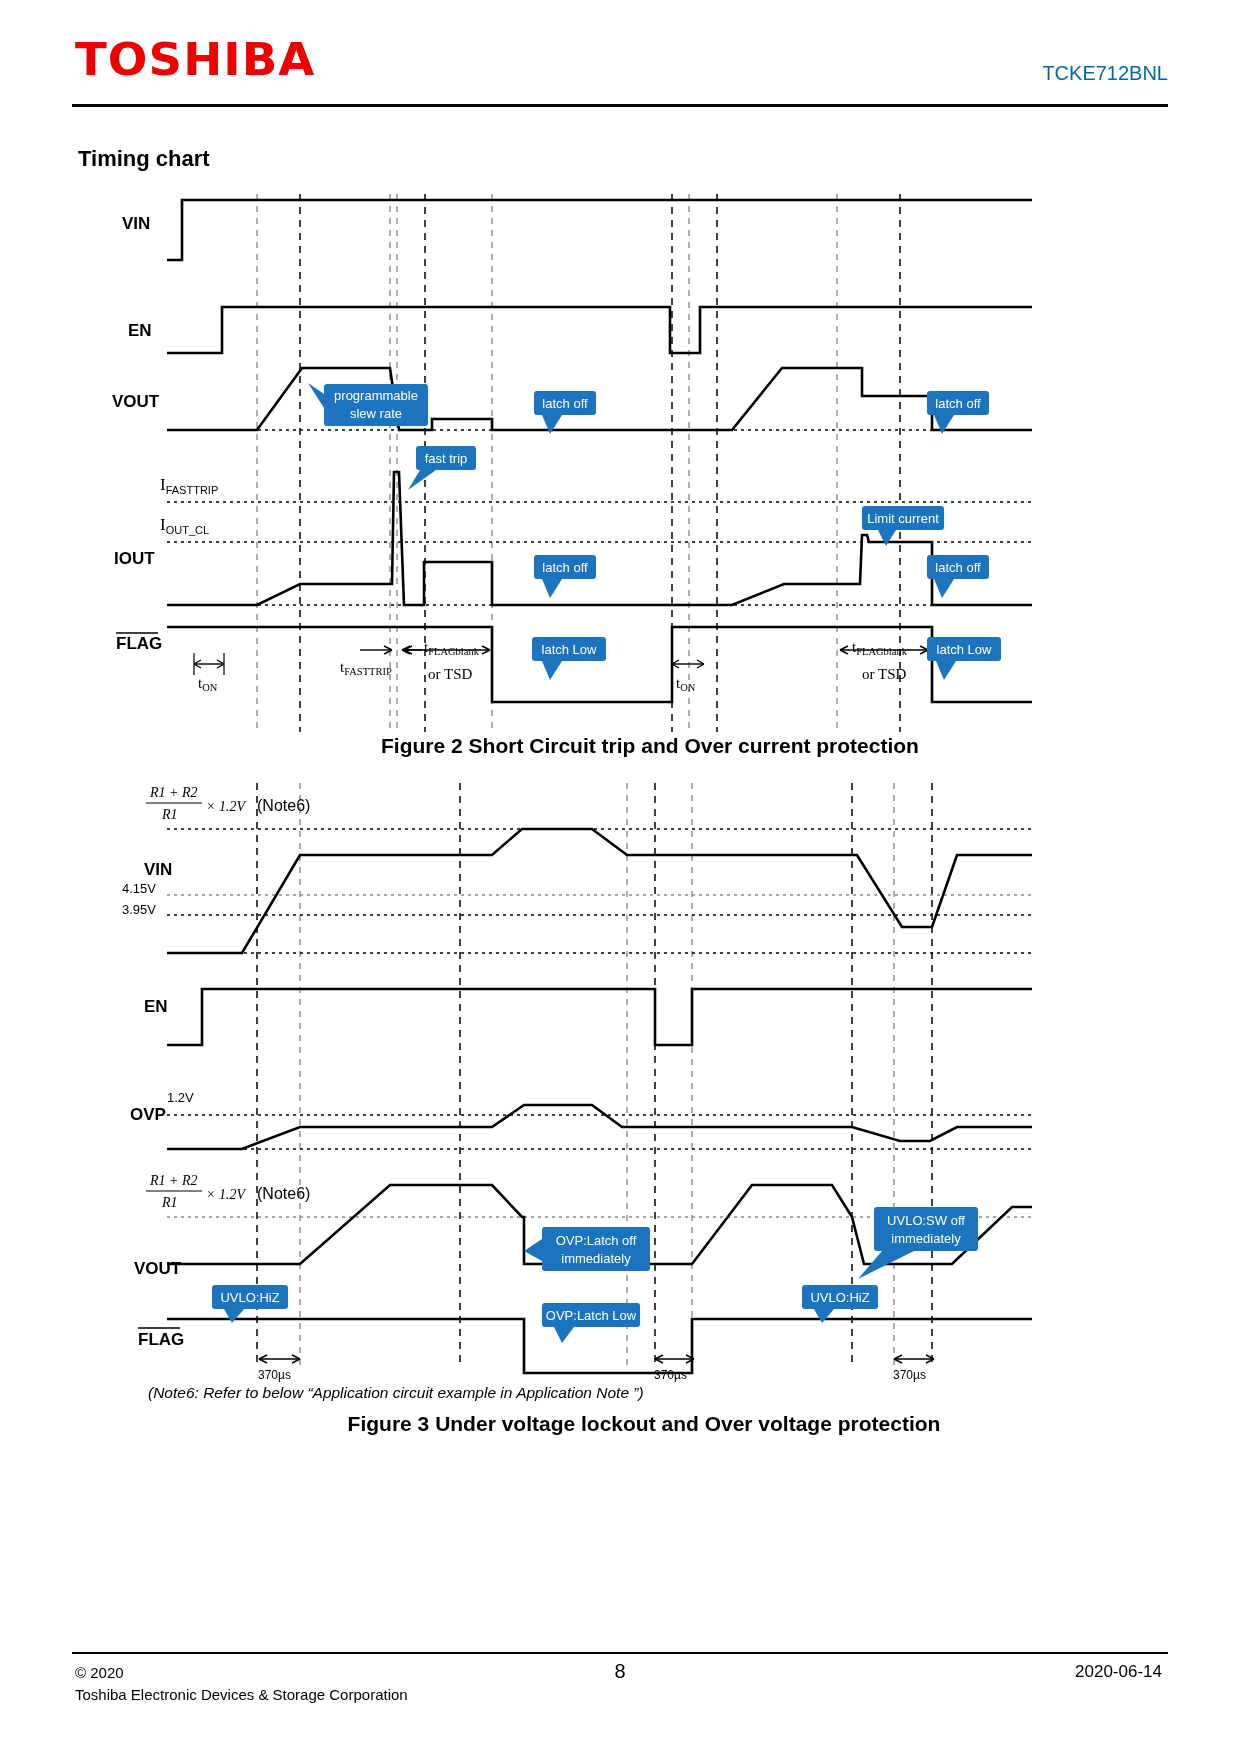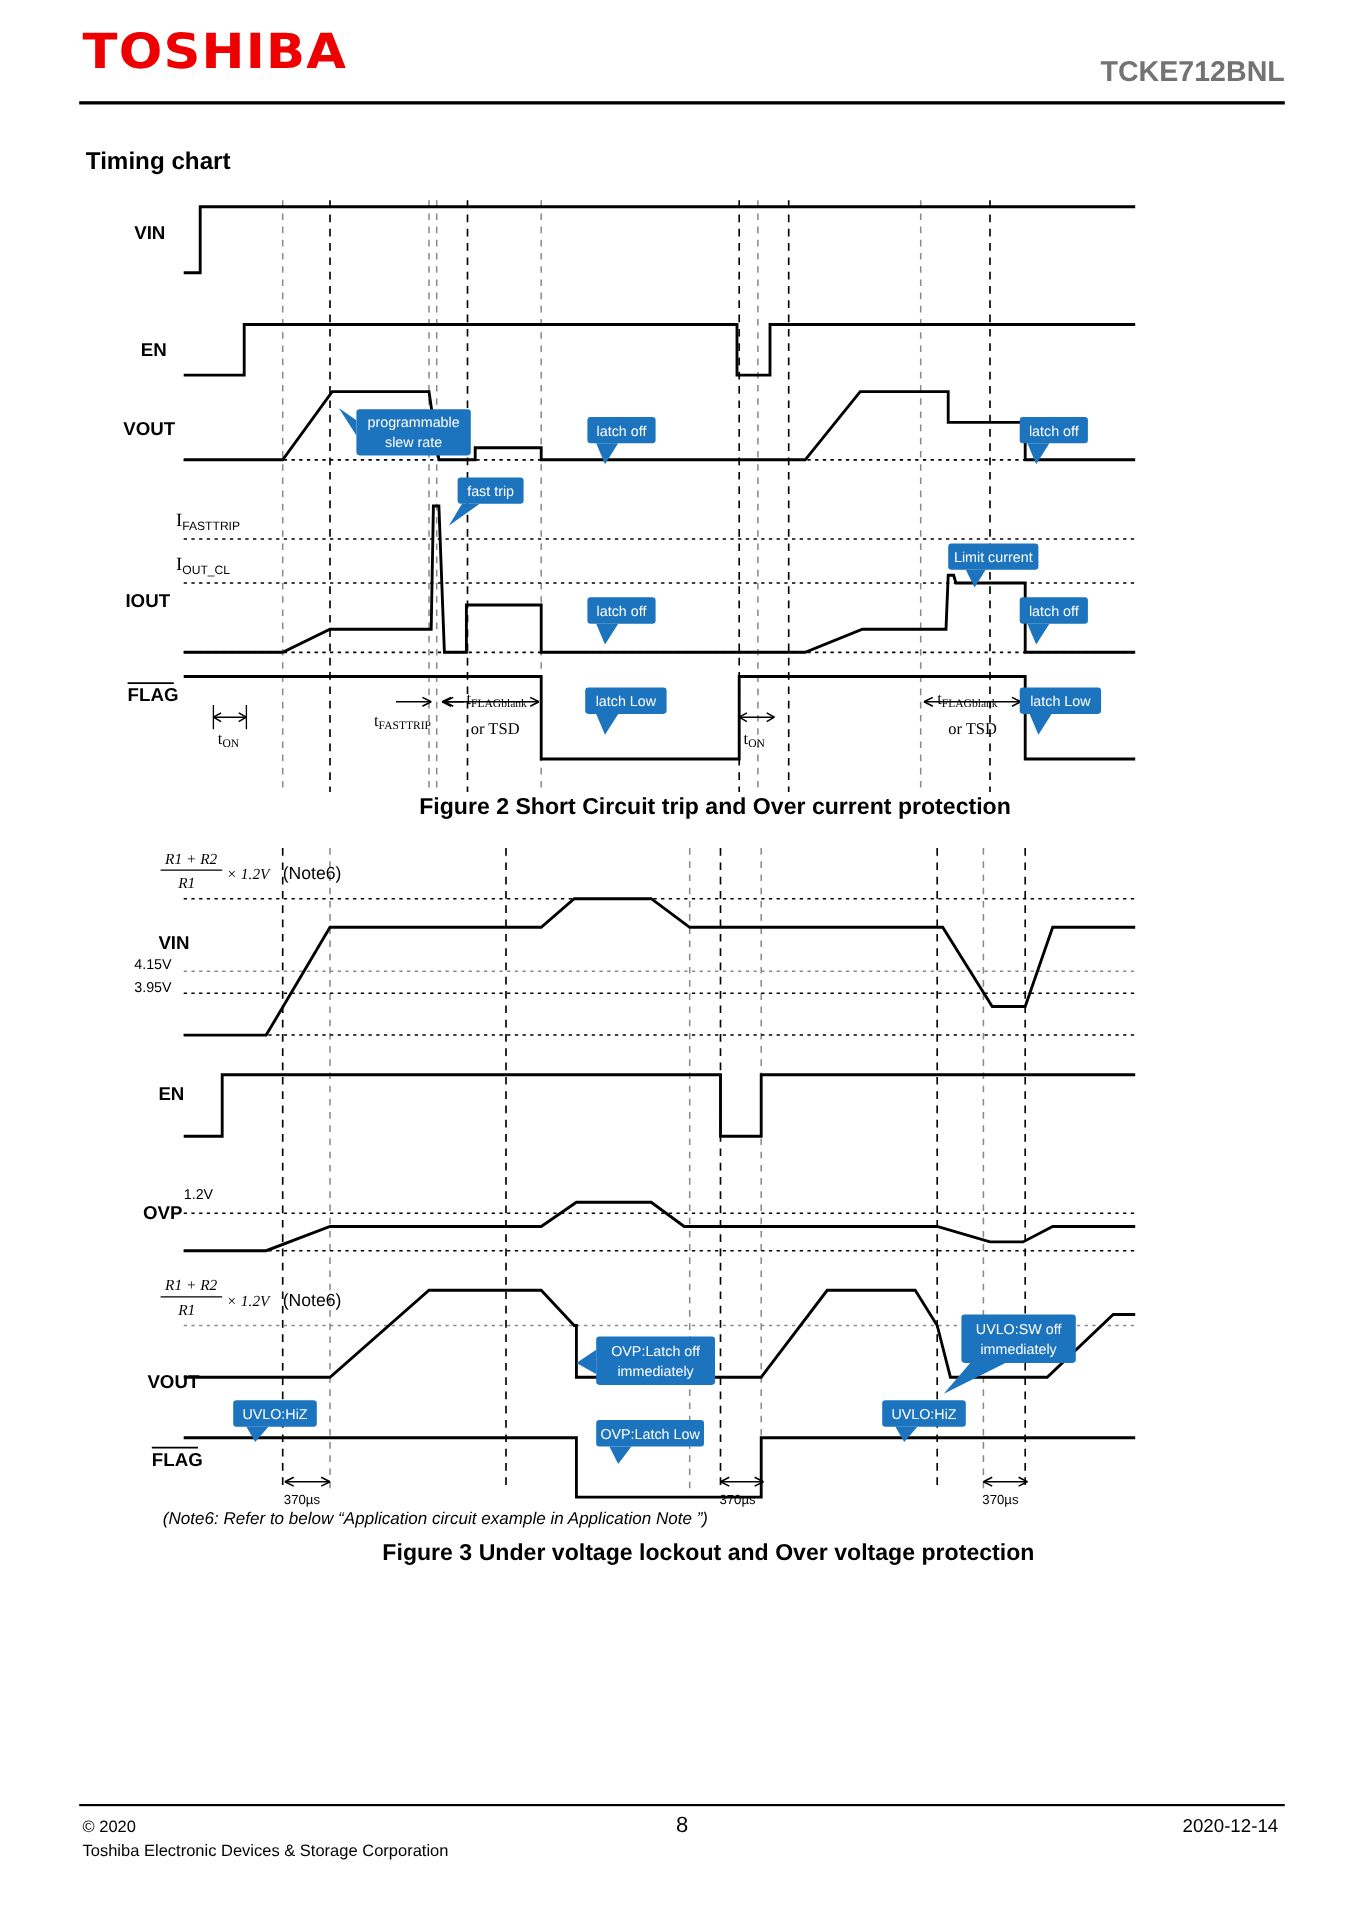--- a/index.html
+++ b/index.html
@@ -4,34 +4,34 @@
 <style>
   html,body{margin:0;padding:0;}
   body{
     width:1240px;height:1754px;
     background:#ffffff;
     font-family:"Liberation Sans", sans-serif;
     color:#000;
     position:relative;
     overflow:hidden;
   }
-  .page{position:absolute;inset:0;}
+  .page{position:absolute;inset:0;margin-top:12px;}
 
   
   .hdr{position:absolute;left:0;right:0;top:0;height:100px;}
   .logo{
     position:absolute;left:75px;top:22px;
     font-family:"DejaVu Sans", sans-serif;
     font-weight:bold;font-size:44px;letter-spacing:1px;
     color:#ee0000;
     transform:scaleX(1.06);transform-origin:left center;
   }
   .partno{
     position:absolute;right:72px;top:50px;
-    font-size:26px;font-weight:bold;color:#737373;
+    font-size:20px;font-weight:normal;color:#0369a1;
     font-family:"Liberation Sans", sans-serif;
   }
   .hdr-rule{position:absolute;left:72px;right:72px;top:92px;height:3px;background:#000;}
 
   
   .sect-title{position:absolute;left:78px;top:134px;font-size:22px;font-weight:bold;}
 
   
   .fig{position:absolute;}
   .fig svg{display:block;}
@@ -350,15 +350,15 @@
   <div class="note" style="left:148px;top:1372px;font-style:italic;">(Note6: Refer to below “Application circuit example in Application Note ”)</div>
 
   <div class="figcap" style="top:1400px;padding-left:24px;">Figure 3    Under voltage lockout and Over voltage protection</div>
 
   <div class="ftr-rule"></div>
   <div class="ftr-left">
     <div>© 2020</div>
     <div>Toshiba Electronic Devices &amp; Storage Corporation</div>
   </div>
   <div class="ftr-page">8</div>
-  <div class="ftr-date">2020-12-14</div>
+  <div class="ftr-date">2020-06-14</div>
 
 </div>
 
 </body></html>

